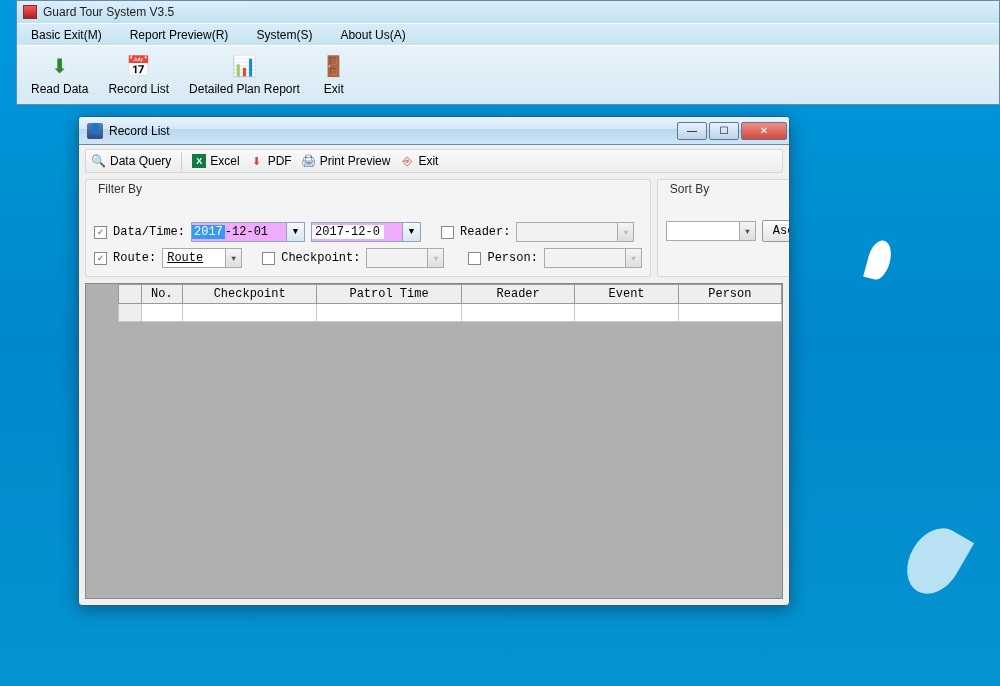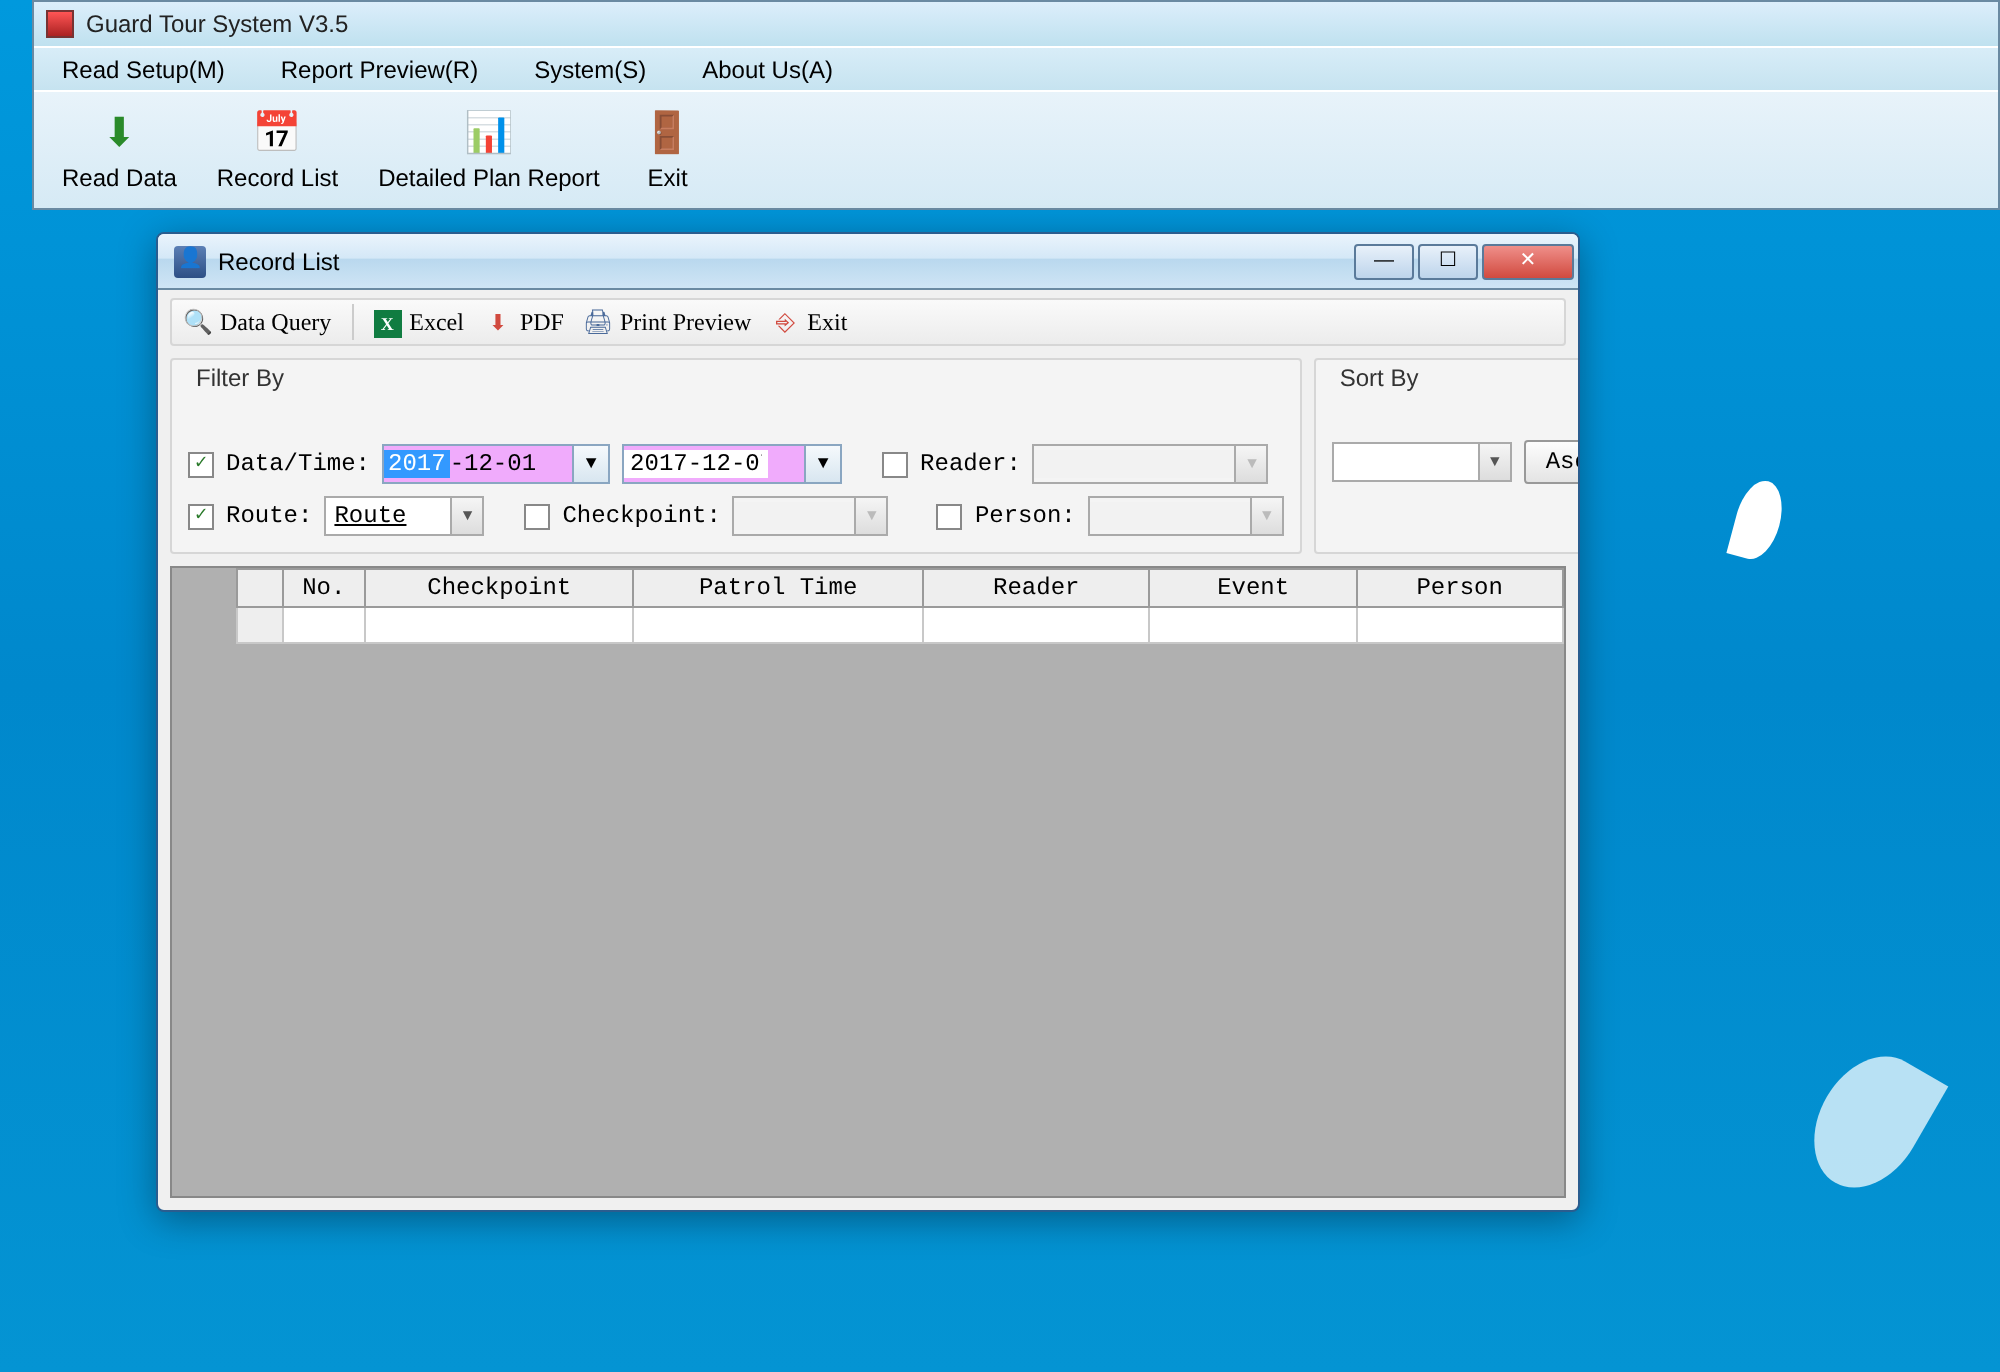--- a/index.html
+++ b/index.html
@@ -89,21 +89,21 @@
   background:linear-gradient(#fafafa,#ececec); font-size:12px;}
 .sub-tool .sic{width:14px;height:14px; display:inline-flex;align-items:center;justify-content:center;}
 .si-q{color:#3a7bc8;} .si-q::before{content:"🔍";font-size:12px;}
 .si-x{background:#107c41;color:#fff;font-size:9px;font-weight:bold;width:15px;height:15px;
   display:inline-flex;align-items:center;justify-content:center;}
 .si-x::before{content:"X";}
 .si-p{color:#d14a3f;} .si-p::before{content:"⬇";font-size:11px;}
 .si-pp{color:#4a6a9a;} .si-pp::before{content:"🖨";font-size:12px;}
 .si-e{color:#d14a3f;} .si-e::before{content:"⎆";font-size:12px;}
 .sub-tool .sep{width:1px;height:18px;background:#ccc;}
-.st-item{display:flex;align-items:flex-end;gap:4px;cursor:default;font-family:Liberation Serif, serif;}
+.st-item{display:flex;align-items:flex-start;gap:4px;cursor:default;}
 
 .fs-row{display:flex; gap:6px; margin-top:6px;}
 .fs-box{border:1px solid #d6d6d6; border-radius:2px; padding:2px 8px 8px;
   background:#f4f4f4; position:relative;}
 .fs-box .legend{font-size:12px; color:#333; background:#f4f4f4;
   padding:0 4px; margin-bottom:20px; display:inline-block;}
 .filter-box{flex:1;}
 .sort-box{width:150px;}
 .f-line{display:flex;align-items:center;gap:6px;margin-top:6px;font-family:"Courier New",monospace;font-size:12px;}
 .chk{width:13px;height:13px;border:1px solid #888;background:#fff;display:inline-flex;
@@ -135,21 +135,21 @@
 
 <div class="desktop-accent"></div>
 <div class="desktop-accent2"></div>
 
 <div class="main-win">
   <div class="main-title">
     <span class="icn"></span>
     <span>Guard Tour System V3.5</span>
   </div>
   <div class="menu-bar">
-    <span>Read Setup(M)</span>
+    <span>Basic Exit(M)</span>
     <span>Report Preview(R)</span>
     <span>System(S)</span>
     <span>About Us(A)</span>
   </div>
   <div class="tool-bar">
     <div class="tool-item">
       <span class="tool-ic ic-read"></span>
       <span>Read Data</span>
     </div>
     <div class="tool-item">

